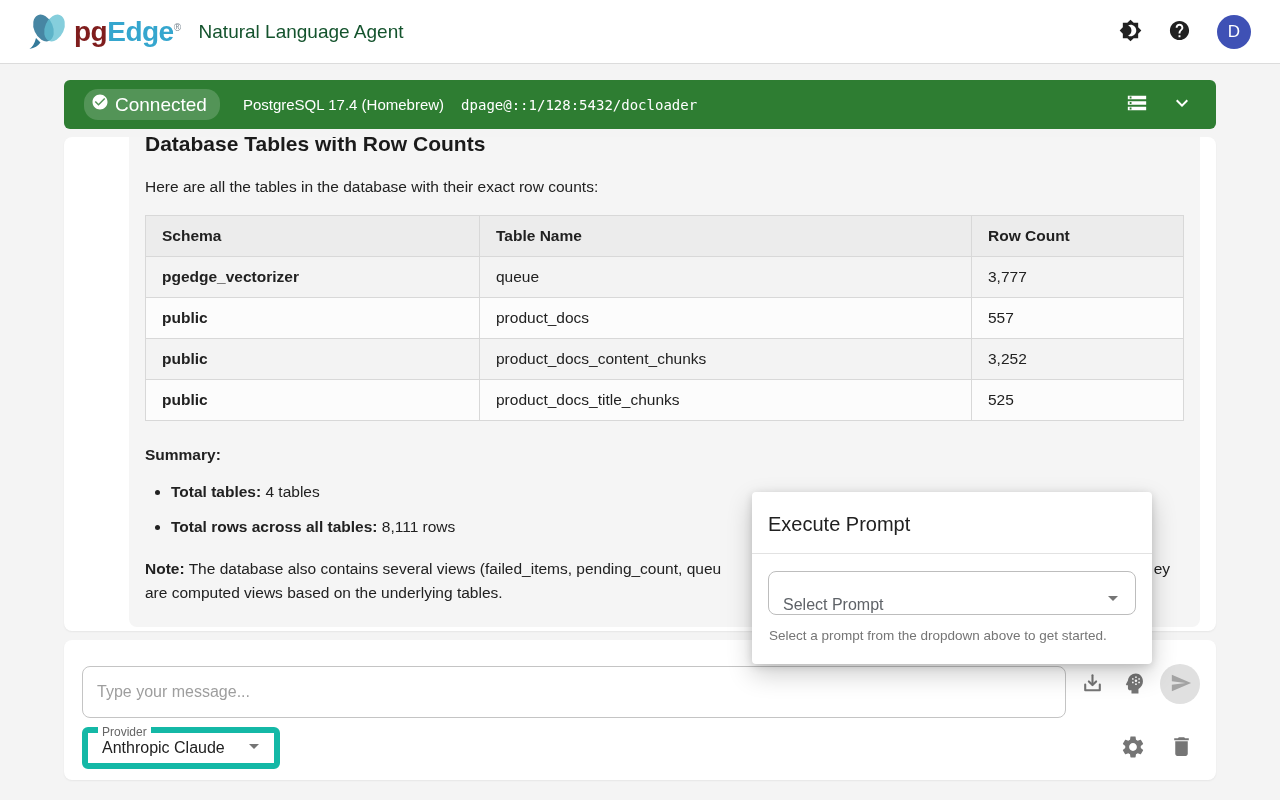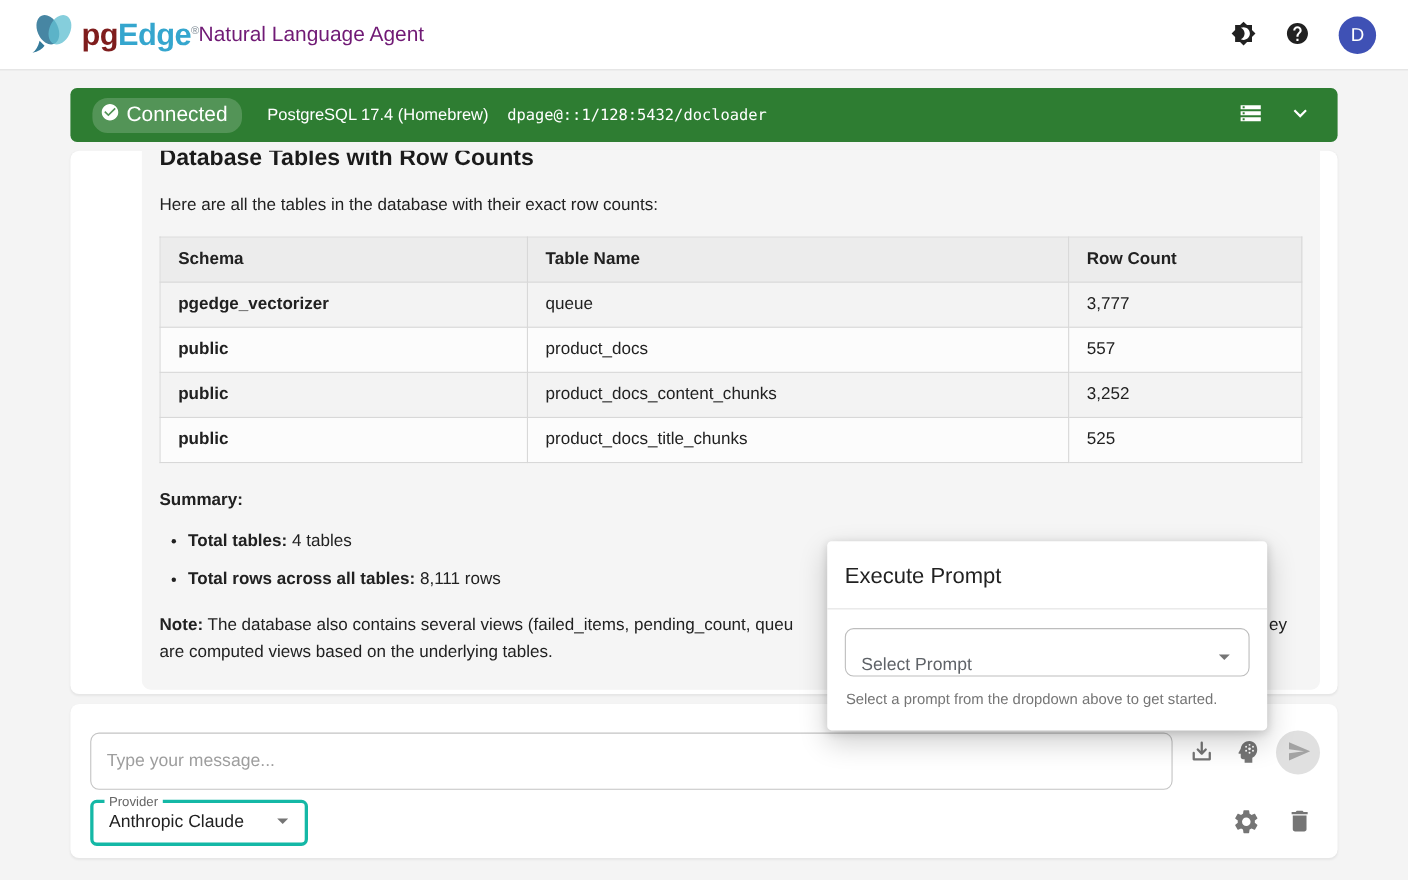--- a/index.html
+++ b/index.html
@@ -16,21 +16,21 @@
   .app-header {
     position: absolute; top: 0; left: 0; width: 1280px; height: 64px;
     background: #fff; border-bottom: 1px solid #dcdcdc;
     display: flex; align-items: center; padding: 0 29px 0 26px; z-index: 5;
   }
   .logo-wrap { display: flex; align-items: center; }
   .logo-text { font-size: 28px; font-weight: 700; letter-spacing: -0.5px; margin-left: 2px; }
   .logo-pg { color: #7f1d1d; }
   .logo-edge { color: #35a6ce; }
   .logo-reg { font-size: 10px; color: #7b8893; vertical-align: super; font-weight: 400; }
-  .app-title { font-size: 19px; font-weight: 500; color: #701a75; }
+  .app-title { font-size: 19px; font-weight: 500; margin-left: 18px; color: #14532d; }
   .header-actions { margin-left: auto; display: flex; align-items: center; gap: 26px; }
   .icon-btn { background: none; border: none; cursor: pointer; display: flex; align-items: center; justify-content: center; padding: 0; }
   .avatar {
     width: 34px; height: 34px; border-radius: 50%; background: #3f51b5;
     color: #fff; font-size: 17px; font-weight: 500;
     display: flex; align-items: center; justify-content: center; border: none; cursor: pointer;
   }
 
   
   .conn-bar {
@@ -113,21 +113,21 @@
   .composer-icon { position: absolute; background: none; border: none; cursor: pointer; padding: 0; }
   .btn-download { left: 1016px; top: 31px; }
   .btn-psych   { left: 1058px; top: 31px; }
   .send-btn {
     position: absolute; left: 1096px; top: 24px; width: 40px; height: 40px;
     border-radius: 50%; background: #e0e0e0; border: none;
     display: flex; align-items: center; justify-content: center; cursor: default;
   }
   .select-box {
     position: absolute; top: 87px; height: 42px;
-    border: 3px solid #14b8a6; border-radius: 6px; background: #fff;
+    border: 6px solid #14b8a6; border-radius: 6px; background: #fff;
     display: flex; align-items: center; padding: 0 8px 0 14px;
     font-size: 16px; color: #212121; cursor: pointer;
   }
   .select-box .floating-label {
     position: absolute; top: -8px; left: 10px;
     background: #fff; padding: 0 4px; font-size: 12px; color: #666;
   }
   .select-box .spacer { flex: 1; }
   .provider-select { left: 18px; width: 198px; }
   .model-select { left: 234px; width: 802px; }

